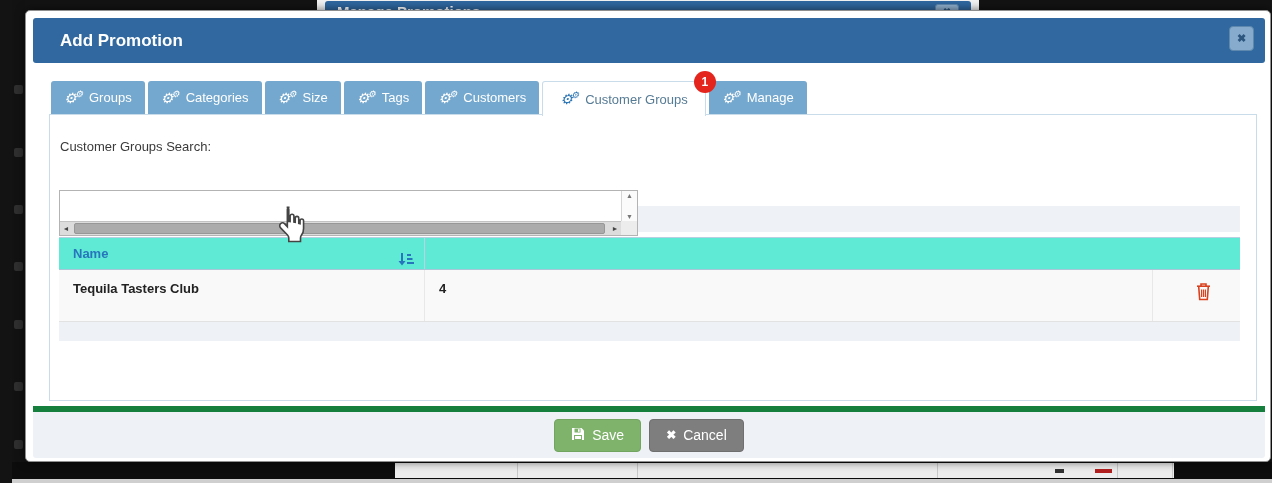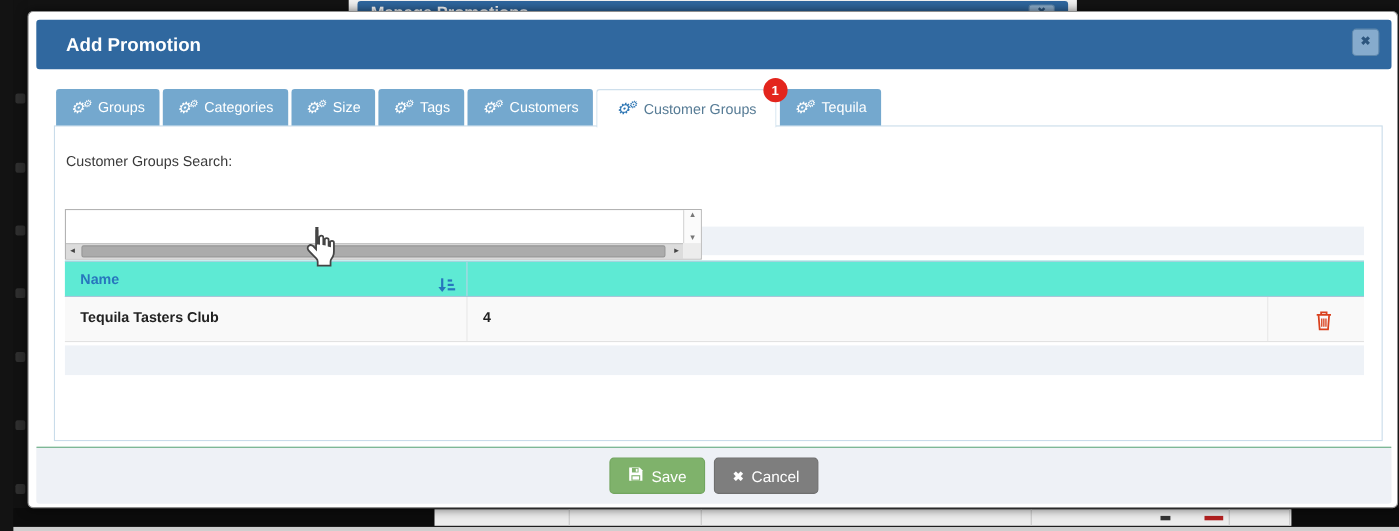--- a/index.html
+++ b/index.html
@@ -66,33 +66,33 @@
   
   .strip1 { position:absolute; left:33px; top:195px; width:1181px; height:26px; background:#eef2f7; z-index:1; }
   .strip2 { position:absolute; left:33px; top:303px; width:1181px; height:27px; background:#eef2f7; z-index:1; }
   .grid-head { position:absolute; left:33px; top:226px; width:1181px; height:33px; display:flex; background:#5eead4;
                border-top:1px solid #b7cfe0; border-bottom:1px solid #a9c6d9; z-index:2; }
   .grid-head .cell { position:relative; height:100%; line-height:31px; font-size:13px; font-weight:bold; padding-left:14px; }
   .grid-head .c-name { width:365px; color:#2776bd; cursor:pointer; }
   .grid-head .c-cust { width:728px; color:#333; border-left:1px solid #b9d2e4; cursor:pointer; }
   .grid-head .c-act  { width:88px; border-left:1px solid #b9d2e4; }
   .sort-icon { position:absolute; right:10px; top:9px; }
-  .grid-row { position:absolute; left:33px; top:259px; width:1181px; height:41px; display:flex; background:#f9f9f9;
+  .grid-row { position:absolute; left:33px; top:259px; width:1181px; height:52px; display:flex; background:#f9f9f9;
               border-bottom:1px solid #e2e2e2; z-index:2; }
   .grid-row .cell { height:100%; line-height:38px; font-size:13px; font-weight:bold; color:#222; padding-left:14px; }
   .grid-row .c-name { width:365px; }
   .grid-row .c-cust { width:728px; border-left:1px solid #e8e8e8; }
   .grid-row .c-act  { width:88px; border-left:1px solid #e8e8e8; text-align:center; line-height:36px; }
   .trash-btn { display:inline-block; margin-top:9px; cursor:pointer; }
 
   .total-text { position:absolute; left:31px; top:336px; font-size:18px; color:#4a4a4a; z-index:2; }
 
   
   .buttonpane { position:absolute; left:7px; top:395px; width:1232px; height:52px; background:#eef1f6;
-                border-top:1px solid #15803d; border-radius:0 0 3px 3px; display:flex; align-items:center; justify-content:center; gap:8px; }
+                border-top:6px solid #15803d; border-radius:0 0 3px 3px; display:flex; align-items:center; justify-content:center; gap:8px; }
   .btn { display:flex; align-items:center; gap:7px; height:33px; padding:0 16px; border-radius:4px; color:#fff; font-size:14px; cursor:pointer; }
   .btn-save { background:#7fb26b; border:1px solid #72a55f; }
   .btn-cancel { background:#7e7e7e; border:1px solid #6f6f6f; }
   .btn .x-ic { font-size:12px; font-weight:bold; }
 </style>
 </head>
 <body>
 
 <div id="root">
 
@@ -159,21 +159,21 @@
         <span class="cogs"><i>⚙</i><i class="g2">⚙</i></span>
         <span>Customers</span>
       </div>
       <div class="tab active">
         <span class="cogs"><i>⚙</i><i class="g2">⚙</i></span>
         <span>Customer Groups</span>
         <span class="badge">1</span>
       </div>
       <div class="tab">
         <span class="cogs"><i>⚙</i><i class="g2">⚙</i></span>
-        <span>Tequila</span>
+        <span>Manage</span>
       </div>
     </div>
 
     <div class="content-box"></div>
 
     <label class="search-label">Customer Groups Search:</label>
 
     <div class="dropdown">
       <div class="dd-vscroll">
         <span class="arr up">▲</span>

